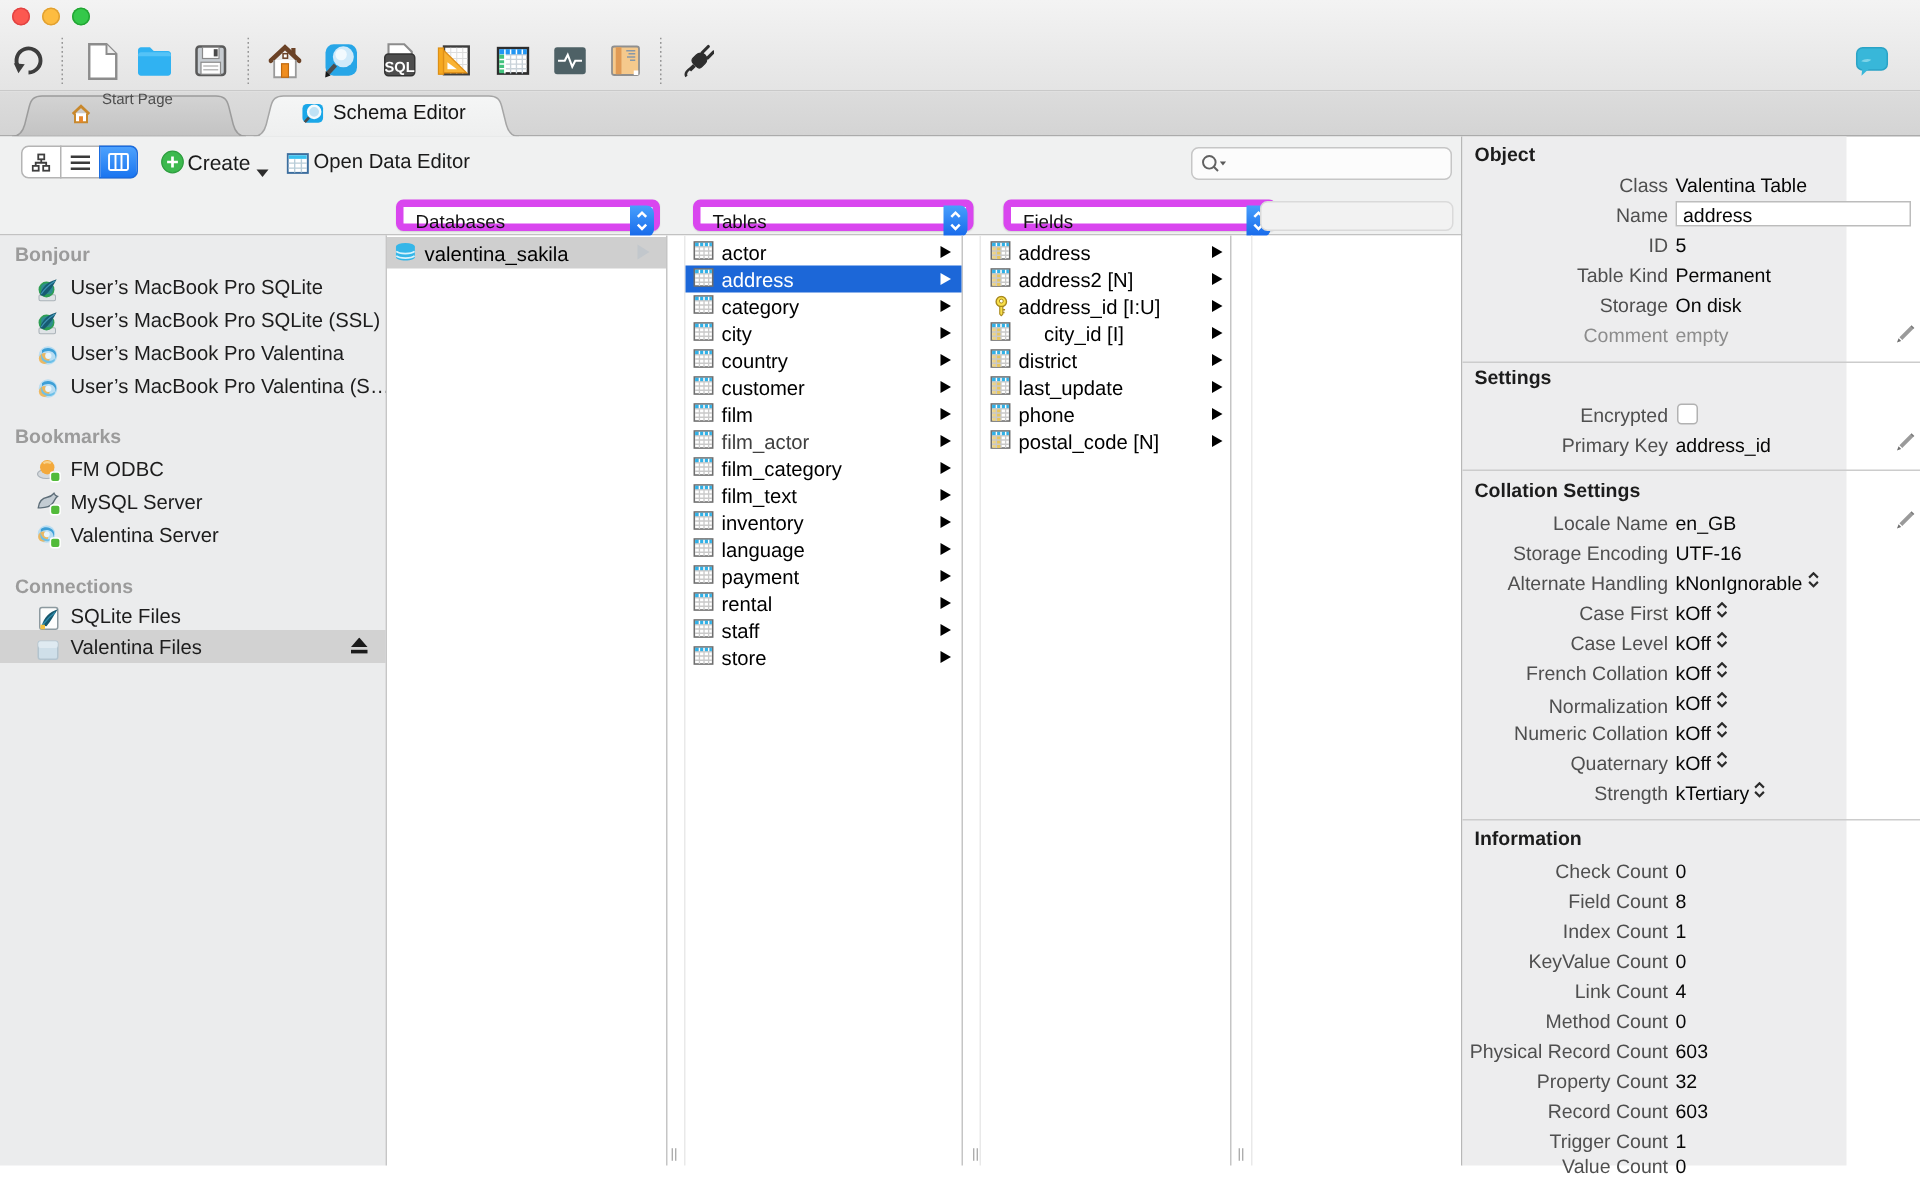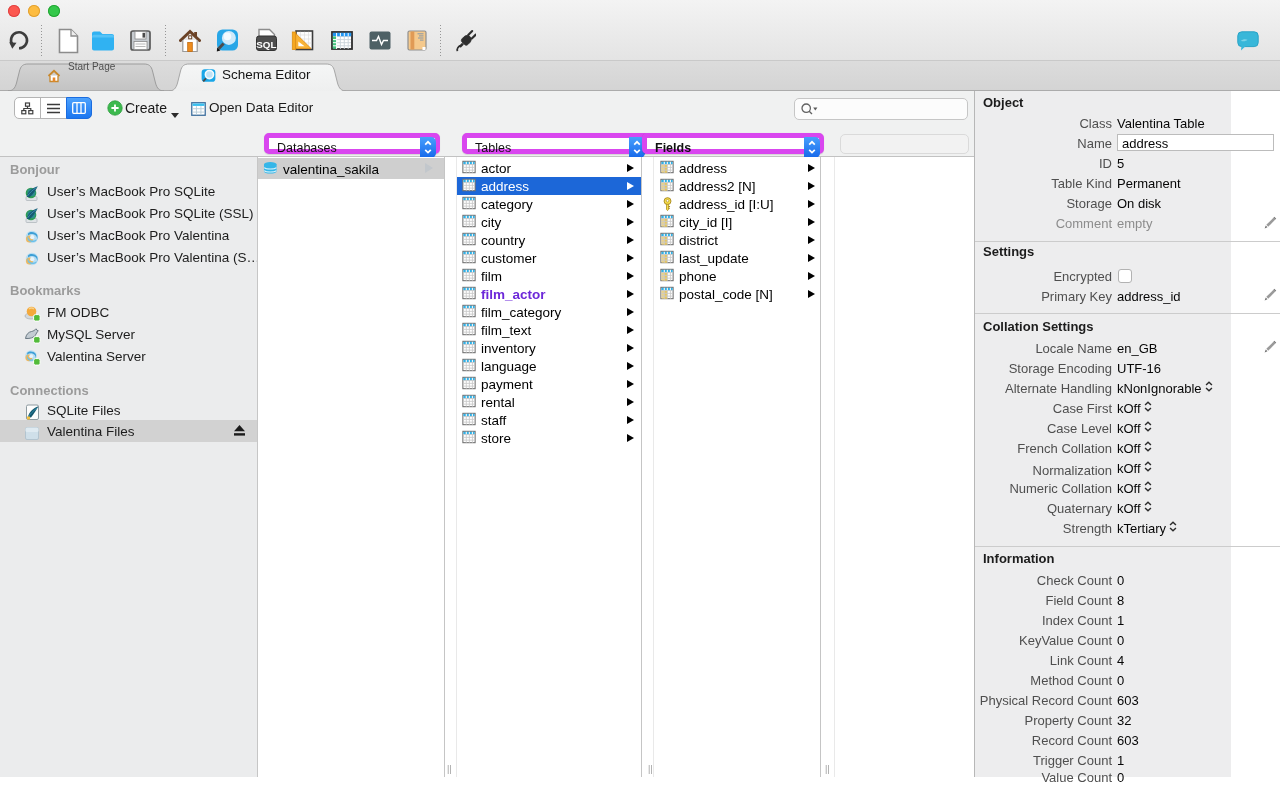--- a/index.html
+++ b/index.html
@@ -286,21 +286,21 @@
         </div>
   </div>
   <div class="dd" style="left:462px;top:42px;width:187px;">
     <div class="t tx">Tables</div>
     <div class="ddcap">
           <svg style="left:2px;top:3px;" width="12" height="15" viewBox="0 0 12 15">
       <path d="M3.2 4.6 L6 1.8 L8.8 4.6 M3.2 9.8 L6 12.6 L8.8 9.8" stroke="#fff" stroke-width="1.7" fill="none"></path>
           </svg>
         </div>
   </div>
-  <div class="dd" style="left:642px;top:42px;width:182px;font-weight:bold;">
+  <div class="dd" style="left:669px;top:42px;width:182px;">
     <div class="t tx">Fields</div>
     <div class="ddcap">
           <svg style="left:2px;top:3px;" width="12" height="15" viewBox="0 0 12 15">
       <path d="M3.2 4.6 L6 1.8 L8.8 4.6 M3.2 9.8 L6 12.6 L8.8 9.8" stroke="#fff" stroke-width="1.7" fill="none"></path>
           </svg>
         </div>
   </div>
   <div style="left:840px;top:43px;width:129px;height:20px;background:#f2f2f2;border:1px solid #dadada;border-radius:5px;"></div>
 </div>
 <div id="sidebar">
@@ -396,21 +396,21 @@
 <div class="litem tx" style="left:223px;top:94px;color:#000;">customer</div>
 <div style="left:369px;top:97px;width:0;height:0;border-left:7px solid #000;border-top:4.5px solid transparent;border-bottom:4.5px solid transparent;"></div>
 <svg style="left:204px;top:111px;" width="14" height="14" viewBox="0 0 16 16">
         <use href="#sym-table16"></use>
       </svg>
 <div class="litem tx" style="left:223px;top:112px;color:#000;">film</div>
 <div style="left:369px;top:115px;width:0;height:0;border-left:7px solid #000;border-top:4.5px solid transparent;border-bottom:4.5px solid transparent;"></div>
 <svg style="left:204px;top:129px;" width="14" height="14" viewBox="0 0 16 16">
         <use href="#sym-table16"></use>
       </svg>
-<div class="litem tx" style="left:223px;top:130px;color:#6d28d9;font-weight:bold;">film_actor</div>
+<div class="litem tx" style="left:223px;top:130px;color:#404040;">film_actor</div>
 <div style="left:369px;top:133px;width:0;height:0;border-left:7px solid #000;border-top:4.5px solid transparent;border-bottom:4.5px solid transparent;"></div>
 <svg style="left:204px;top:147px;" width="14" height="14" viewBox="0 0 16 16">
         <use href="#sym-table16"></use>
       </svg>
 <div class="litem tx" style="left:223px;top:148px;color:#000;">film_category</div>
 <div style="left:369px;top:151px;width:0;height:0;border-left:7px solid #000;border-top:4.5px solid transparent;border-bottom:4.5px solid transparent;"></div>
 <svg style="left:204px;top:165px;" width="14" height="14" viewBox="0 0 16 16">
         <use href="#sym-table16"></use>
       </svg>
 <div class="litem tx" style="left:223px;top:166px;color:#000;">film_text</div>
@@ -456,21 +456,21 @@
 <div class="litem tx" style="left:421px;top:22px;">address2 [N]</div>
 <div style="left:550px;top:25px;width:0;height:0;border-left:7px solid #000;border-top:4.5px solid transparent;border-bottom:4.5px solid transparent;"></div>
 <svg style="left:403px;top:40px;" width="14" height="14" viewBox="0 0 15 15">
         <use href="#sym-key"></use>
       </svg>
 <div class="litem tx" style="left:421px;top:40px;">address_id [I:U]</div>
 <div style="left:550px;top:43px;width:0;height:0;border-left:7px solid #000;border-top:4.5px solid transparent;border-bottom:4.5px solid transparent;"></div>
 <svg style="left:402px;top:57px;" width="14" height="14" viewBox="0 0 16 16">
         <use href="#sym-field16"></use>
       </svg>
-<div class="litem tx" style="left:421px;top:58px;text-align:right;">city_id [I]</div>
+<div class="litem tx" style="left:438px;top:58px;text-align:right;">city_id [I]</div>
 <div style="left:550px;top:61px;width:0;height:0;border-left:7px solid #000;border-top:4.5px solid transparent;border-bottom:4.5px solid transparent;"></div>
 <svg style="left:402px;top:75px;" width="14" height="14" viewBox="0 0 16 16">
         <use href="#sym-field16"></use>
       </svg>
 <div class="litem tx" style="left:421px;top:76px;">district</div>
 <div style="left:550px;top:79px;width:0;height:0;border-left:7px solid #000;border-top:4.5px solid transparent;border-bottom:4.5px solid transparent;"></div>
 <svg style="left:402px;top:93px;" width="14" height="14" viewBox="0 0 16 16">
         <use href="#sym-field16"></use>
       </svg>
 <div class="litem tx" style="left:421px;top:94px;">last_update</div>

